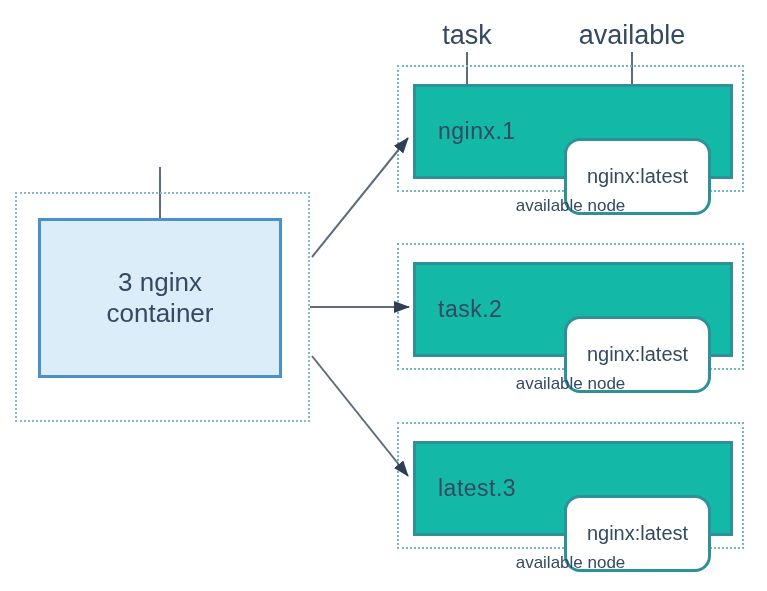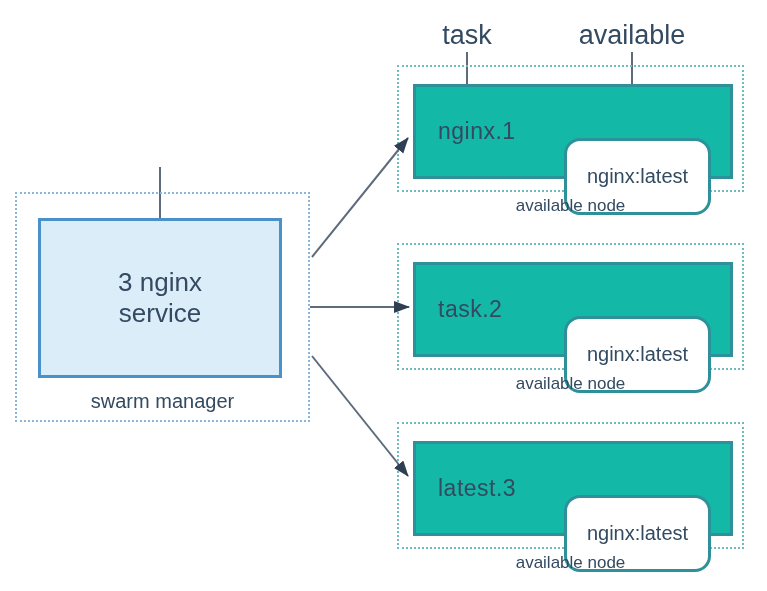--- a/index.html
+++ b/index.html
@@ -141,23 +141,22 @@
 
   <div class="pointer-label" style="left:407px; top:20px; width:120px;">task</div>
   <div class="vline" style="left:466px; top:52px; height:54px;"></div>
 
   <div class="pointer-label" style="left:552px; top:20px; width:160px;">available</div>
   <div class="vline" style="left:631px; top:52px; height:57px;"></div>
 
   <div class="manager-dotted">
     <div class="manager-box">
       <div>3 nginx</div>
-      <div>service</div>
-    </div>
-    <div class="manager-caption">swarm manager</div>
+      <div>container</div>
+    </div>
   </div>
 
   <div class="node-group" style="top:65px;">
     <div class="node-dotted">
       <div class="node-box">
         <div class="task-name">nginx.1</div>
         <div class="container-box">
           <span>nginx:latest</span>
         </div>
       </div>

